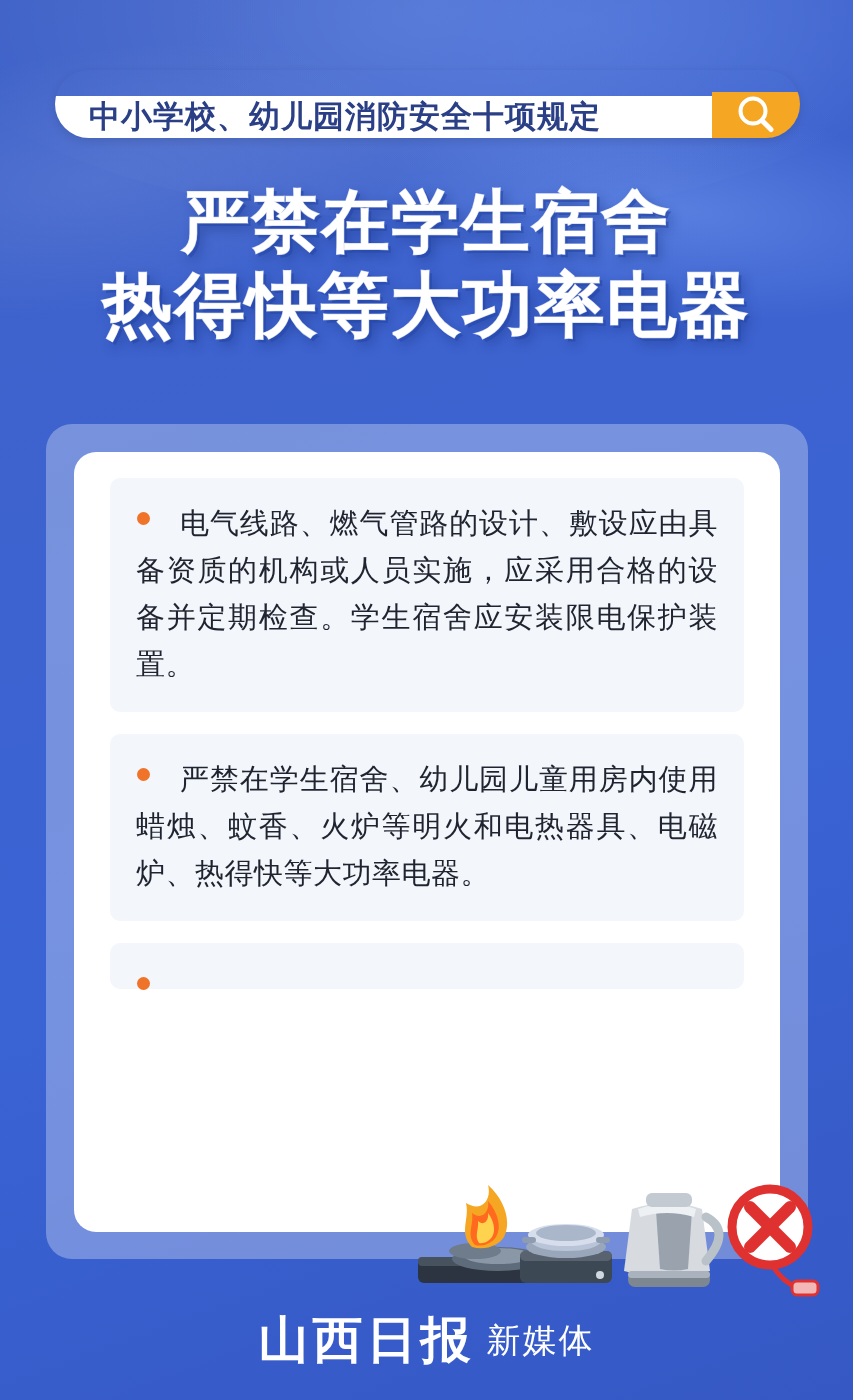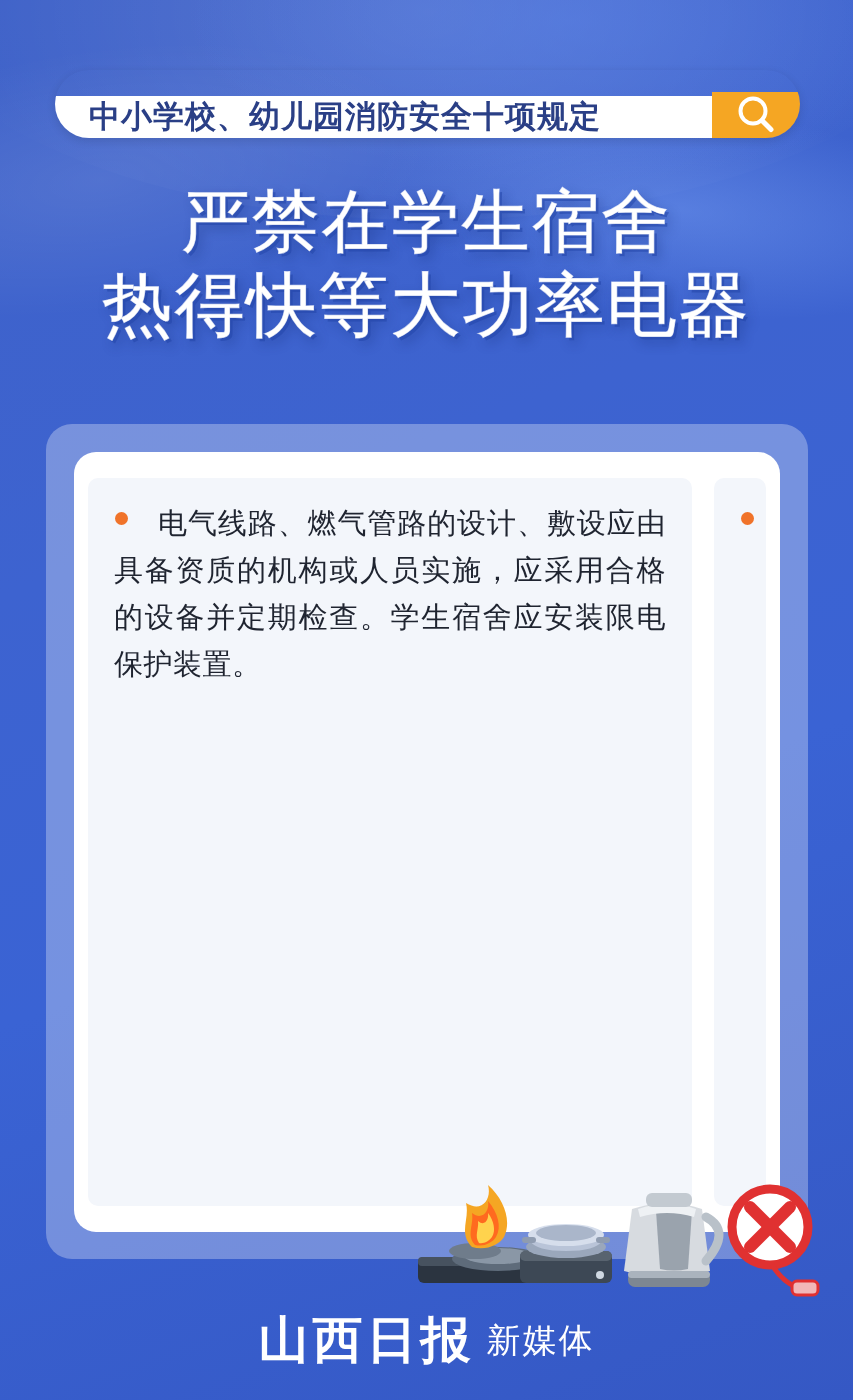--- a/index.html
+++ b/index.html
@@ -72,21 +72,21 @@
   }
   .title-bar .pill-icon svg { display: block; }
 
   
   .headline {
     position: absolute;
     left: 0; top: 180px;
     width: 853px;
     text-align: center;
     color: #ffffff;
-    font-weight: 400;
+    font-weight: 700;
     font-size: 68px;
     line-height: 1.22;
     letter-spacing: 2px;
     text-shadow:
        3px 3px 0 rgba(35,70,170,0.55),
        5px 6px 12px rgba(20,45,120,0.45);
     -webkit-text-stroke: 1px rgba(255,255,255,0.65);
   }
   .headline .line { display: block; white-space: nowrap; }
   .headline .line2 { font-size: 70px; }
@@ -98,23 +98,23 @@
     width: 762px; height: 835px;
     background: rgba(255,255,255,0.30);
     border-radius: 26px;
   }
   .card-inner {
     position: absolute;
     left: 74px; top: 452px;
     width: 706px; height: 780px;
     background: #ffffff;
     border-radius: 22px;
-    padding: 26px 14px;
-    display: flex;
-    flex-direction: row;
+    padding: 26px 36px;
+    display: flex;
+    flex-direction: column;
     gap: 22px;
   }
   .bullet-block {
     background: #f3f6fb;
     border-radius: 10px;
     padding: 22px 26px 24px 26px;
     position: relative;
   }
   .bullet-block .dot {
     position: absolute;
@@ -188,20 +188,24 @@
 </div>
 
 <div class="card-outer"></div>
 <div class="card-inner">
 
   <div class="bullet-block">
     <span class="dot"></span>
     <p>电气线路、燃气管路的设计、敷设应由具备资质的机构或人员实施，应采用合格的设备并定期检查。学生宿舍应安装限电保护装置。</p>
   </div>
 
+  <div class="bullet-block">
+    <span class="dot"></span>
+    <p>严禁在学生宿舍、幼儿园儿童用房内使用蜡烛、蚊香、火炉等明火和电热器具、电磁炉、热得快等大功率电器。</p>
+  </div>
 
   <div class="bullet-block">
     <span class="dot"></span>
   </div>
 
 </div>
 
 <div class="illus">
   <svg width="430" height="150" viewBox="0 0 430 150" aria-hidden="true">
 

